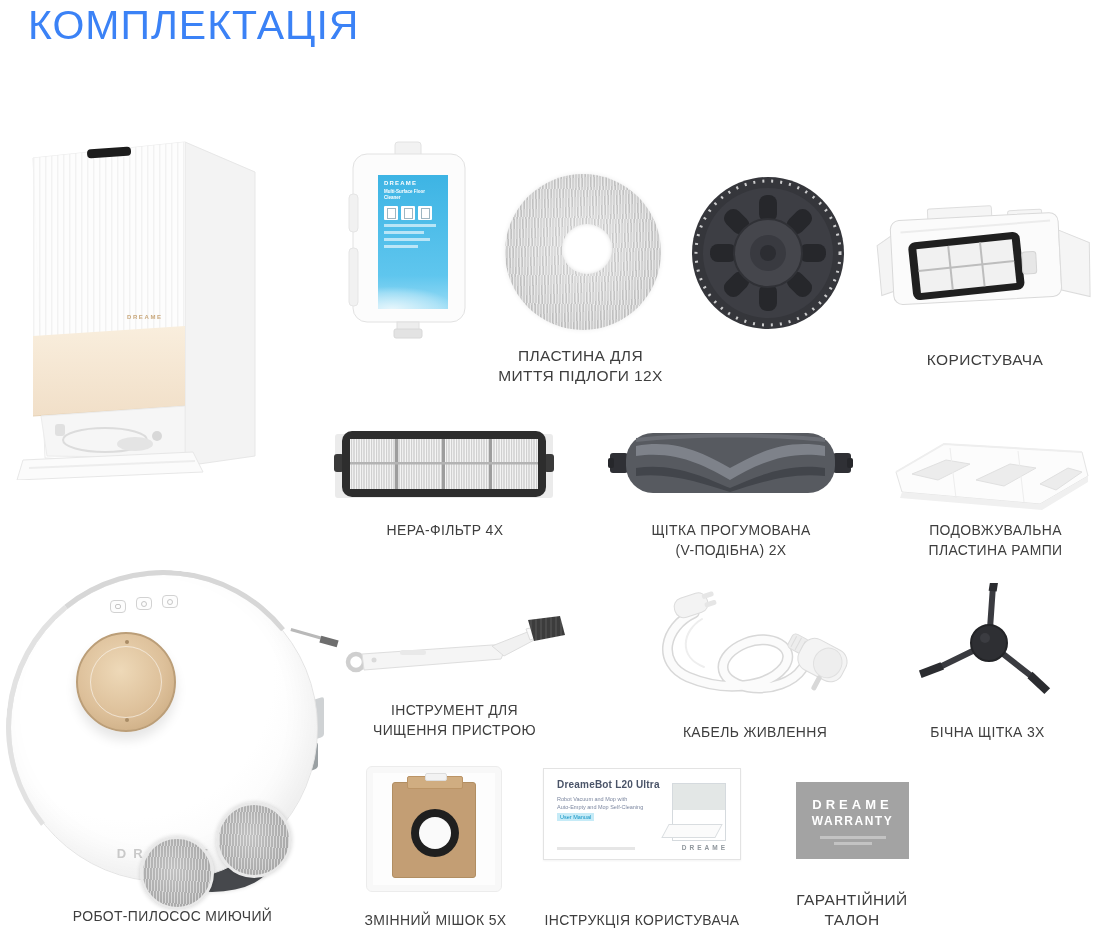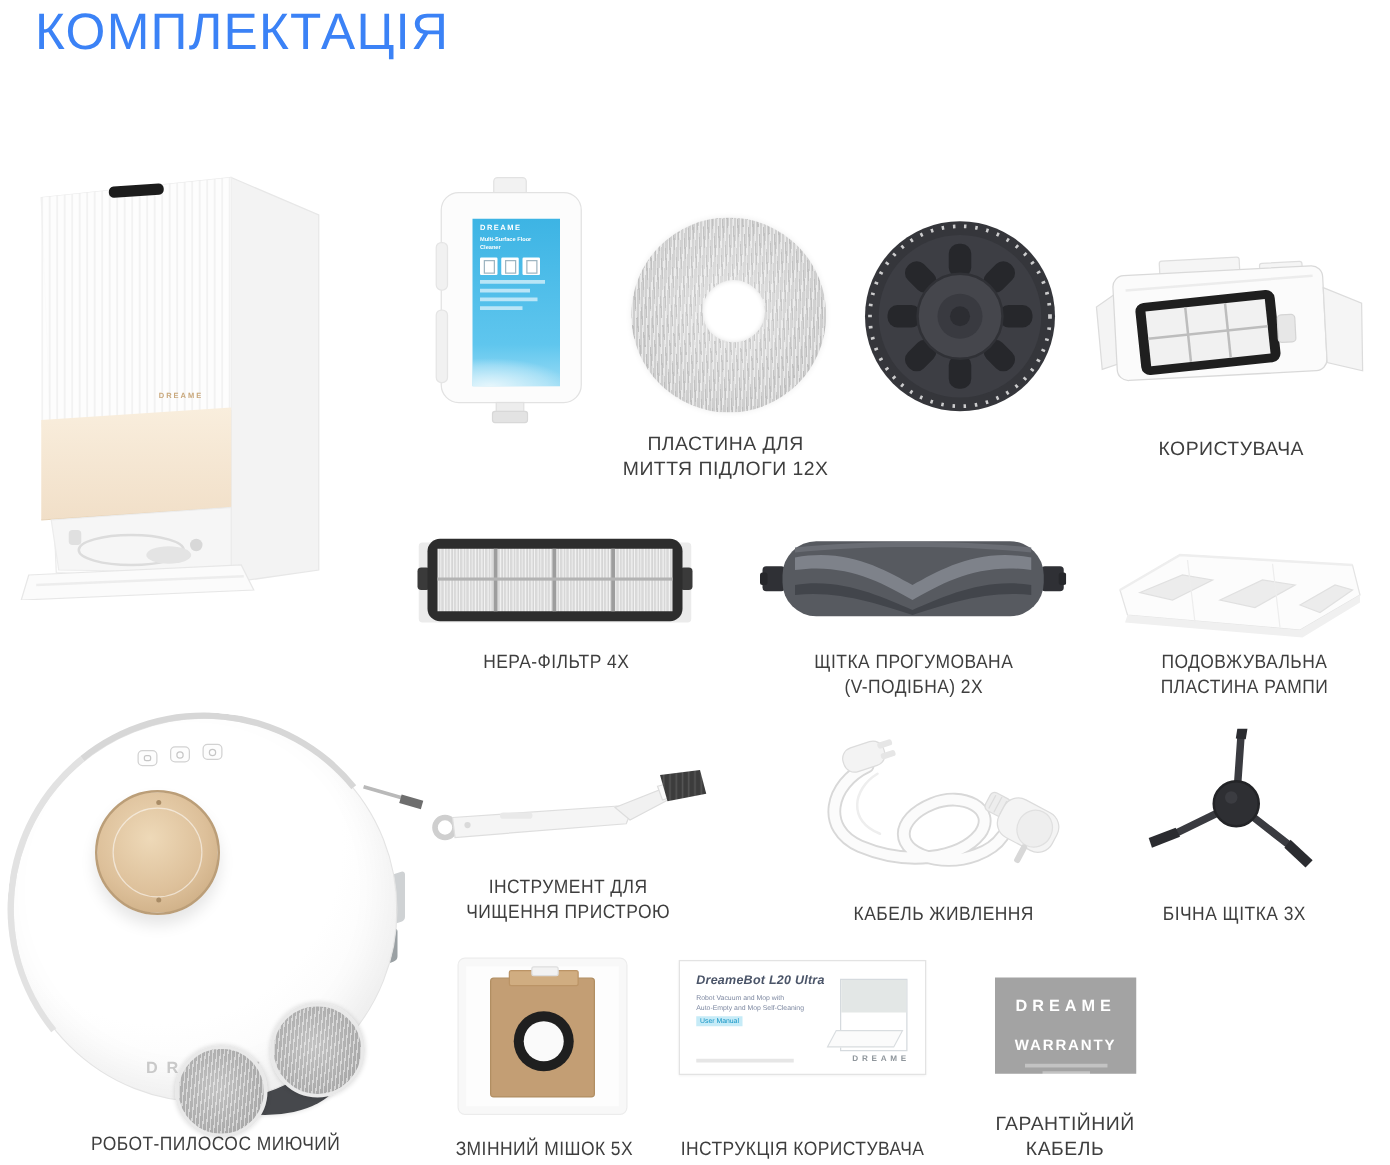--- a/index.html
+++ b/index.html
@@ -82,34 +82,34 @@
   .bag-plate {
     position:absolute; left:26px; top:16px; width:84px; height:96px;
     background:#c39e74; border:1px solid #b18e62; border-radius:3px;
   }
   .bag-strip { position:absolute; left:14px; top:-7px; width:56px; height:13px; background:#d0ad81; border:1px solid #bb9466; border-radius:2px; }
   .bag-clip  { position:absolute; left:17px; top:-4px; width:22px; height:8px; background:#f2f2f2; border:1px solid #ddd; border-radius:2px; }
   .bag-ring  { position:absolute; left:18px; top:26px; width:48px; height:48px; background:#1f1f1f; border-radius:50%; }
   .bag-ring-in { position:absolute; left:8px; top:8px; width:32px; height:32px; background:#fafafa; border-radius:50%; }
   
   .manual-card { position:absolute; inset:0; background:#fff; border:1px solid #e3e3e3; box-shadow:0 1px 2px rgba(0,0,0,.05); }
-  .manual-title { position:absolute; left:13px; top:10px; font-size:10px; font-weight:700; color:#4a5468; letter-spacing:.2px;font-style:italic; }
+  .manual-title { position:absolute; left:13px; top:10px; font-size:10px; font-weight:700; color:#4a5468; letter-spacing:.2px; }
   .manual-sub { position:absolute; left:13px; top:26px; font-size:5.5px; line-height:1.5; color:#7c87a0; white-space:pre-line; }
   .manual-tag { position:absolute; left:13px; top:44px; font-size:5.5px; color:#0f93c4; background:#c6ebf7; padding:1px 3px; }
   .manual-pic { position:absolute; right:14px; top:14px; width:54px; height:58px; border:1px solid #d5dade; background:#fff; }
   .manual-pic:before { content:""; position:absolute; left:0; top:0; right:0; height:26px; background:#e3e7e6; }
   .manual-pic:after { content:""; position:absolute; left:-8px; bottom:2px; width:52px; height:12px; border:1px solid #d9dde0; background:#fbfbfb; transform:skewX(-28deg); }
   .manual-line { position:absolute; left:13px; bottom:9px; width:78px; height:3px; background:#e6e6e6; }
   .manual-brand { position:absolute; right:12px; bottom:8px; font-size:6.5px; letter-spacing:3px; color:#8f969c; font-weight:600; }
   
   .warranty-card {
     position:absolute; inset:0; background:#a3a3a3; color:#fff; text-align:center;
   }
   .warranty-l1 { margin-top:15px; font-size:13px; font-weight:700; letter-spacing:4px; }
-  .warranty-l2 { margin-top:17px; font-size:12px; font-weight:700; letter-spacing:1.5px; }
+  .warranty-l2 { margin-top:2px; font-size:12px; font-weight:700; letter-spacing:1.5px; }
   .warranty-bar { height:3px; background:rgba(255,255,255,.35); margin:0 auto; }
   .warranty-bar.b1 { width:66px; margin-top:8px; }
   .warranty-bar.b2 { width:38px; margin-top:3px; }
   
   .cart-overlay { position:absolute; left:53px; top:37px; width:70px; height:134px; overflow:hidden; }
   .cart-brand { margin:5px 0 0 6px; font-size:6px; font-weight:700; letter-spacing:1.2px; color:#fff; }
   .cart-prod { margin:3px 0 0 6px; font-size:4.5px; font-weight:700; color:#fff; width:58px; line-height:1.3; }
   .cart-boxes { display:flex; gap:3px; margin:5px 0 0 6px; }
   .cart-boxes i { display:block; width:14px; height:14px; background:#fff; border-radius:1px; position:relative; }
   .cart-boxes i:after { content:""; position:absolute; left:3px; top:2px; width:7px; height:9px; border:1px solid #9fb6c2; }
@@ -421,15 +421,15 @@
 
   <div class="fig" style="left:796px;top:782px;width:113px;height:77px;">
     <div class="warranty-card">
       <div class="warranty-l1">DREAME</div>
       <div class="warranty-l2">WARRANTY</div>
       <div class="warranty-bar b1"></div>
       <div class="warranty-bar b2"></div>
     </div>
   </div>
   <div class="lbl" style="left:752px;top:890px;width:200px;">ГАРАНТІЙНИЙ
-КАБЕЛЬ</div>
+ТАЛОН</div>
 
 </div>
 
 </body></html>

